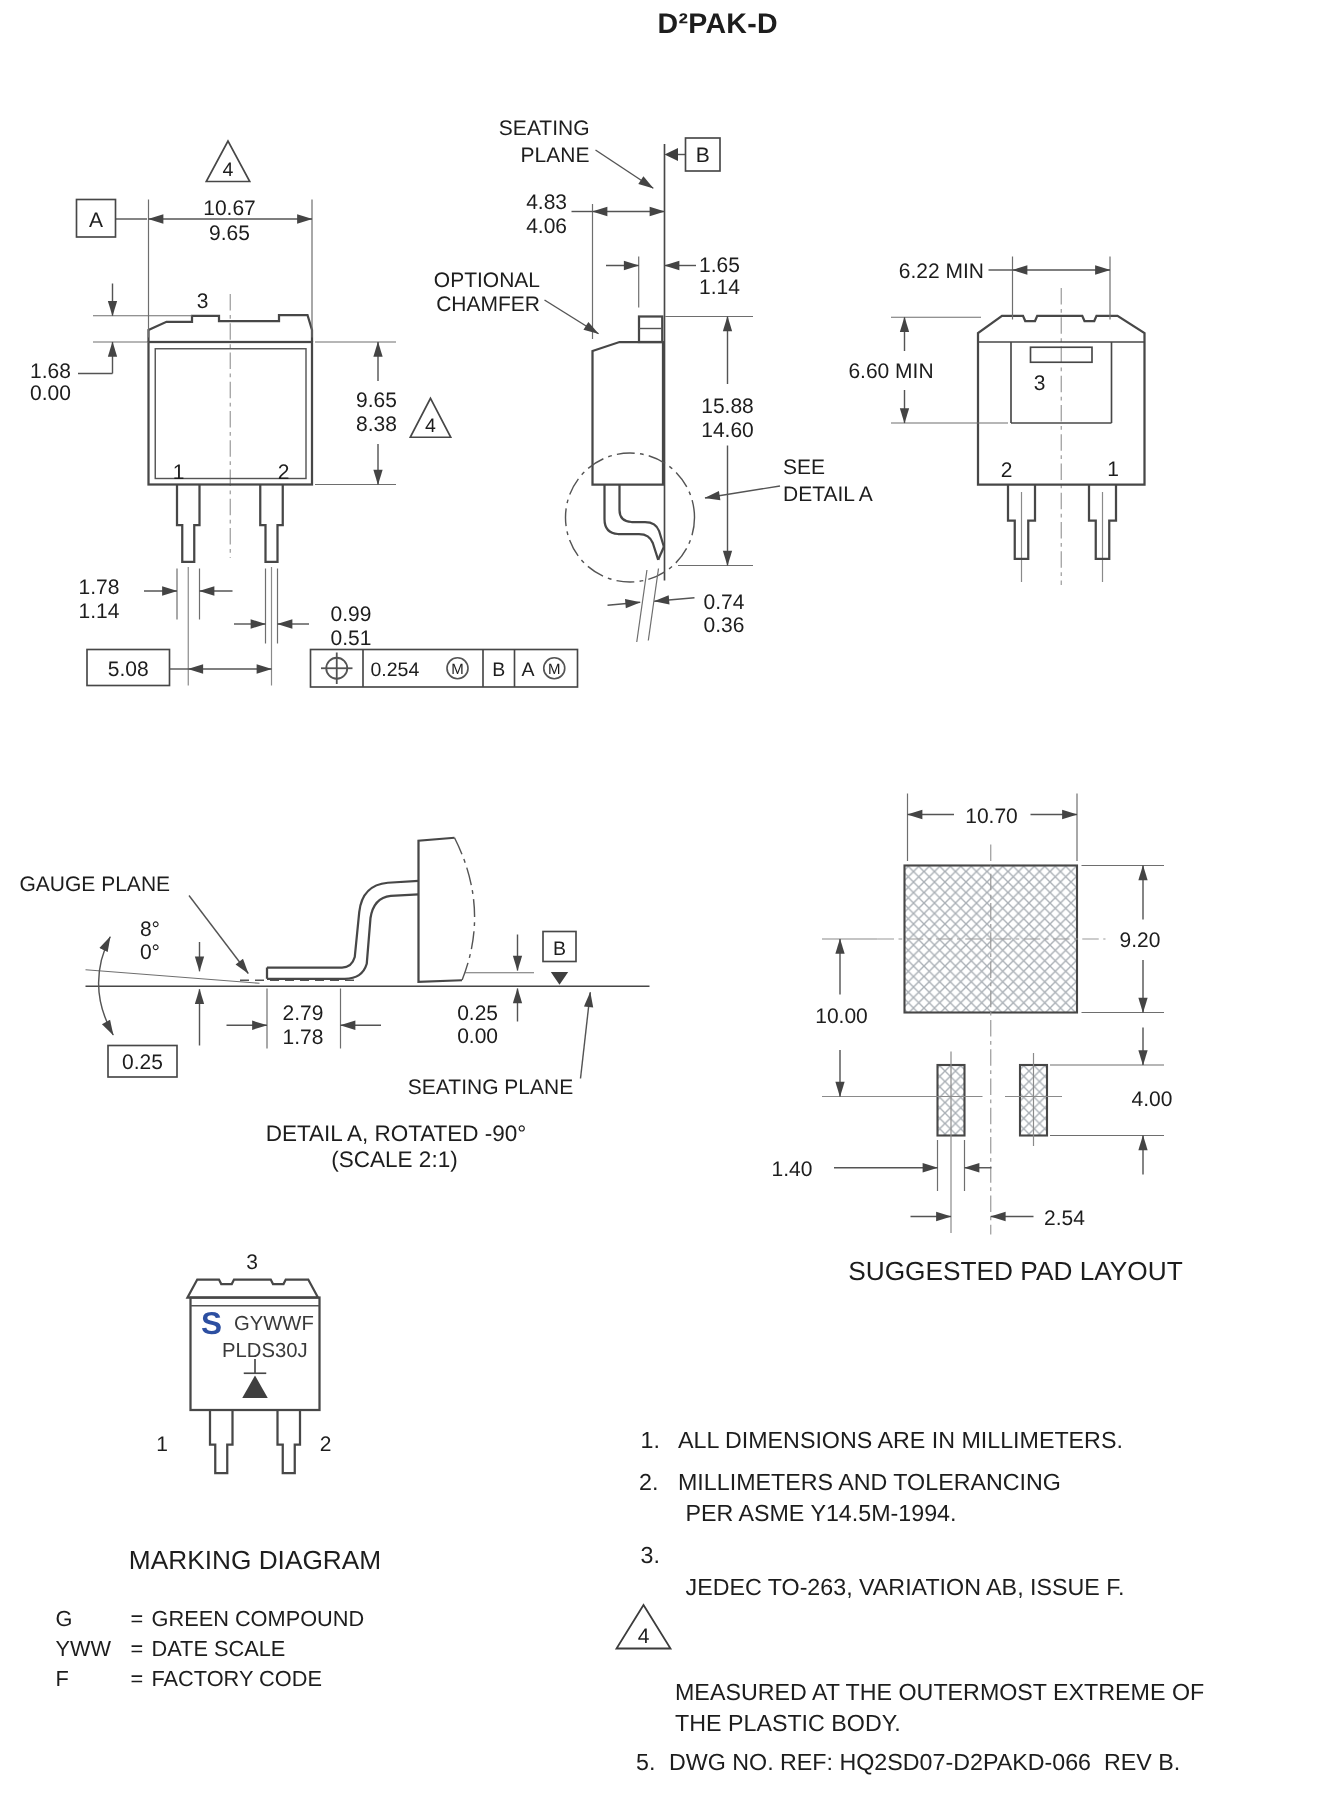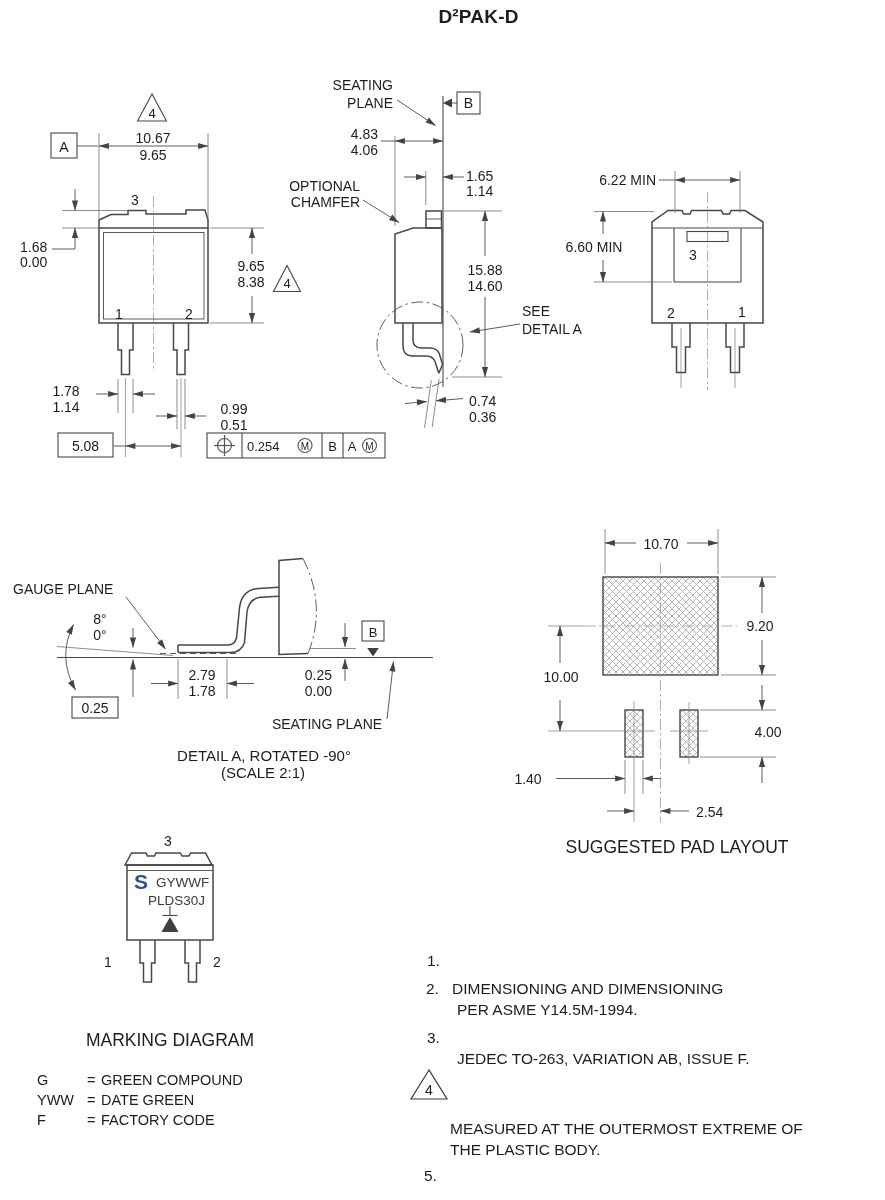--- a/index.html
+++ b/index.html
@@ -355,40 +355,42 @@
   </svg>
 
   <div class="legend-row" style="top:1072px">
     <span class="lg-code">G</span>
     <span class="lg-eq">=</span>
     <span>GREEN COMPOUND</span>
   </div>
   <div class="legend-row" style="top:1092px">
     <span class="lg-code">YWW</span>
     <span class="lg-eq">=</span>
-    <span>DATE GREEN</span>
+    <span>DATE SCALE</span>
   </div>
   <div class="legend-row" style="top:1112px">
     <span class="lg-code">F</span>
     <span class="lg-eq">=</span>
     <span>FACTORY CODE</span>
   </div>
 
 
   <div class="nline" style="left:427px;top:952px">1.</div>
+  <div class="nline" style="left:452px;top:952px">ALL DIMENSIONS ARE IN MILLIMETERS.</div>
 
   <div class="nline" style="left:426px;top:980px">2.</div>
-  <div class="nline" style="left:452px;top:980px">DIMENSIONING AND DIMENSIONING</div>
+  <div class="nline" style="left:452px;top:980px">MILLIMETERS AND TOLERANCING</div>
   <div class="nline" style="left:457px;top:1001px">PER ASME Y14.5M-1994.</div>
 
   <div class="nline" style="left:427px;top:1029px">3.</div>
   <div class="nline" style="left:457px;top:1050px">JEDEC TO-263, VARIATION AB, ISSUE F.</div>
 
   <svg class="abs" style="left:408px;top:1068px" width="42" height="34" viewBox="0 0 42 34">
     <polygon points="21,2 3,31 39,31" fill="none" stroke="#3c3c3c" stroke-width="1.2"></polygon>
     <text x="21" y="27" text-anchor="middle" style="font-size:14px">4</text>
   </svg>
   <div class="nline" style="left:450px;top:1120px">MEASURED AT THE OUTERMOST EXTREME OF</div>
   <div class="nline" style="left:450px;top:1141px">THE PLASTIC BODY.</div>
 
   <div class="nline" style="left:424px;top:1167px">5.</div>
+  <div class="nline" style="left:446px;top:1167px">DWG NO. REF: HQ2SD07-D2PAKD-066  REV B.</div>
 
 </div>
 
 </body></html>

